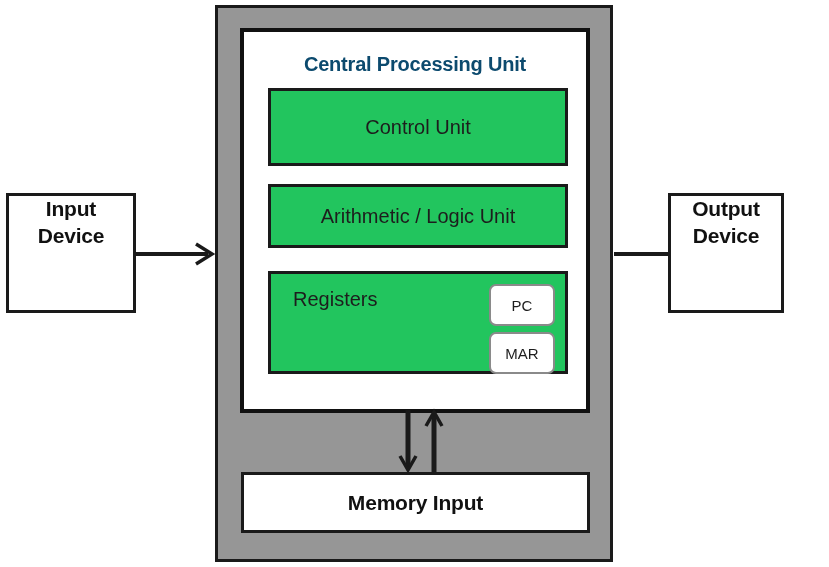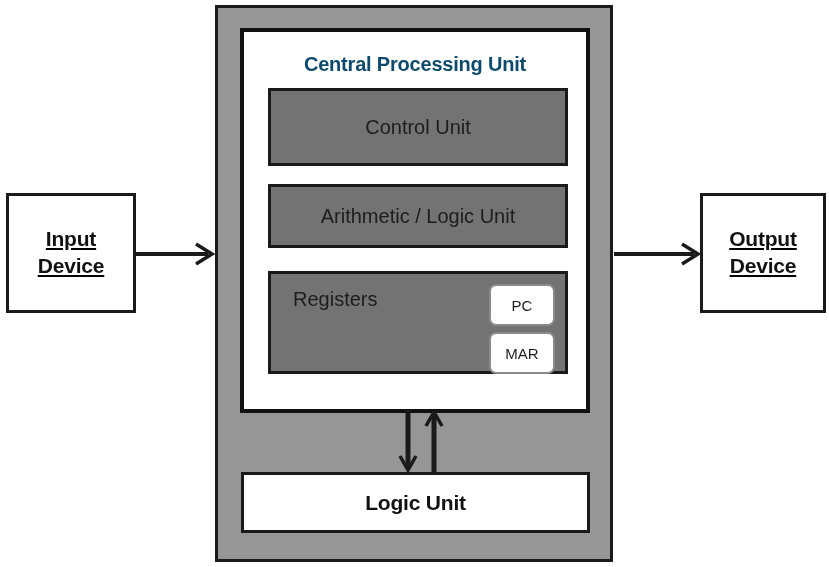--- a/index.html
+++ b/index.html
@@ -19,35 +19,33 @@
     overflow: hidden;
   }
 
   
   .device-box {
     position: absolute;
     background: #ffffff;
     border: 3px solid #1a1a1a;
     box-sizing: border-box;
     display: flex;
-    align-items: center;
     justify-content: center;
     text-align: center;
-    text-decoration: underline;
   }
   .device-label {
     font-size: 21px;
     font-weight: bold;
     color: #111111;
     line-height: 1.28;
     letter-spacing: -0.2px;
     white-space: pre-line;
   }
   #input-device  { left: 6px;   top: 193px; width: 130px; height: 120px; }
-  #output-device { left: 700px; top: 193px; width: 126px; height: 120px; }
+  #output-device { left: 668px; top: 193px; width: 116px; height: 120px; }
 
   
   #system-panel {
     position: absolute;
     left: 215px;
     top: 5px;
     width: 398px;
     height: 557px;
     background: #969696;
     border: 3px solid #1a1a1a;
@@ -73,21 +71,21 @@
     text-align: center;
     font-size: 20px;
     font-weight: bold;
     color: #0c4a6e;
     letter-spacing: -0.2px;
   }
 
   
   .unit-box {
     position: absolute;
-    background: #737373;
+    background: #22c55e;
     border: 3px solid #1a1a1a;
     box-sizing: border-box;
   }
   .unit-label {
     font-size: 20px;
     color: #1d1d1d;
     text-align: center;
     width: 100%;
   }
   #control-unit {
@@ -209,21 +207,21 @@
   <svg class="arrow-svg" id="arrow-cpu-memory" width="60" height="64" viewBox="0 0 60 64">
 
     <line x1="12" y1="0" x2="12" y2="58" stroke="#1a1a1a" stroke-width="5"></line>
     <polyline points="4,46 12,60 20,46" fill="none" stroke="#1a1a1a" stroke-width="3.5"></polyline>
 
     <line x1="38" y1="64" x2="38" y2="4" stroke="#1a1a1a" stroke-width="5"></line>
     <polyline points="30,16 38,2 46,16" fill="none" stroke="#1a1a1a" stroke-width="3.5"></polyline>
   </svg>
 
   <div id="memory-unit">
-    <span id="memory-label">Logic Unit</span>
+    <span id="memory-label">Memory Input</span>
   </div>
 
   <svg class="arrow-svg" id="arrow-cpu-output" width="88" height="32" viewBox="0 0 88 32">
     <line x1="0" y1="16" x2="80" y2="16" stroke="#1a1a1a" stroke-width="4"></line>
     <polyline points="68,6 84,16 68,26" fill="none" stroke="#1a1a1a" stroke-width="3.5"></polyline>
   </svg>
 
   <div class="device-box" id="output-device">
     <span class="device-label">Output
 Device</span>

